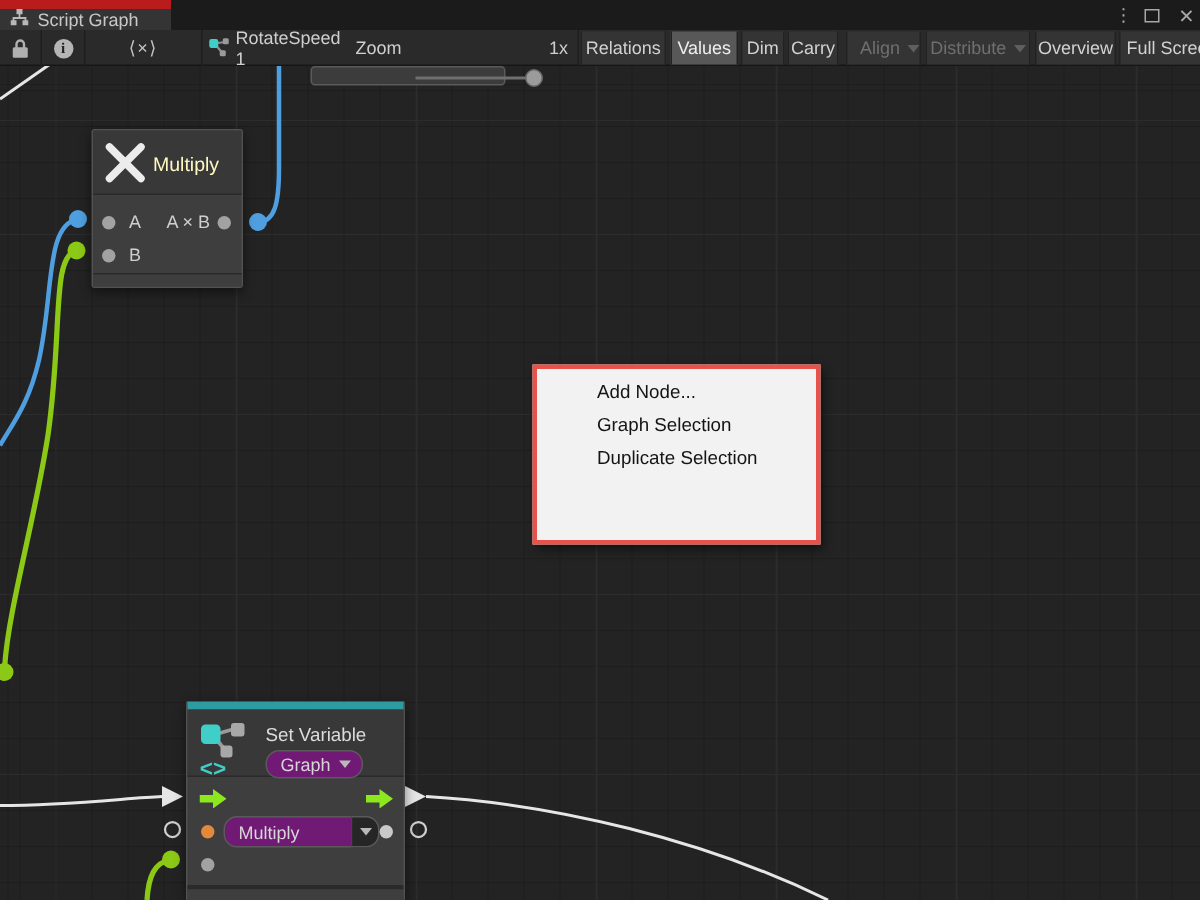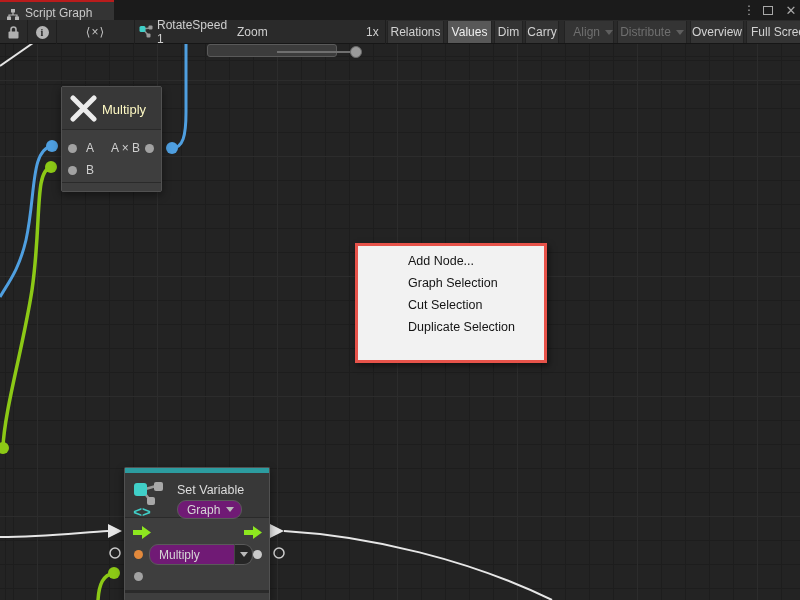--- a/index.html
+++ b/index.html
@@ -57,26 +57,26 @@
   .n-setvar .ftr{top:125px;height:9px;border-top:none;}
 
   
   .fragment{position:absolute;left:207px;top:44px;width:130px;height:13px;z-index:4;
             background:#3c3c3c;border:1px solid #5a5a5a;border-radius:3px;}
 
   
   .ctxmenu{position:absolute;left:355px;top:243px;width:192px;height:120px;z-index:8;
            background:#f2f2f2;border:3px solid #e7534a;box-shadow:2px 3px 6px rgba(0,0,0,.5);}
   .ctxmenu ul{list-style:none;margin:0;padding:4px 0 0 0;}
-  .ctxmenu li{height:22px;line-height:22px;padding-left:50px;font-size:12.5px;color:#141414;cursor:default;}
+  .ctxmenu li{height:22px;line-height:22px;padding-left:40px;font-size:12.5px;color:#141414;cursor:default;}
 
   
   .tabbar{position:absolute;left:0;top:0;width:800px;height:20px;background:#1b1b1b;z-index:10;}
   .tab{position:absolute;left:0;top:0;width:114px;height:20px;background:#343434;
-       border-top:2px solid #b91c1c;display:flex;align-items:flex-end;}
+       border-top:6px solid #b91c1c;display:flex;align-items:flex-start;}
   .tab .ticon{margin:0 6px 0 7px;display:flex;}
   .tab .tlabel{color:#c9c9c9;font-size:12px;}
   .winctl{position:absolute;top:0;height:20px;display:flex;align-items:center;color:#a8a8a8;}
   .wc-menu{left:742px;width:14px;font-size:12px;letter-spacing:0;justify-content:center;}
   .wc-max{left:763px;}
   .wc-max .box{width:10px;height:9px;border:1.5px solid #a8a8a8;display:block;}
   .wc-close{left:784px;width:14px;font-size:13px;justify-content:center;}
 
   
   .toolbar{position:absolute;left:0;top:20px;width:800px;height:24px;background:#2a2a2a;
@@ -186,21 +186,20 @@
 
     <span class="port" style="left:9px;top:104px;"></span>
     <div class="gap"></div>
     <div class="ftr"></div>
   </div>
 
   <div class="ctxmenu">
     <ul>
       <li>Add Node...</li>
       <li>Graph Selection</li>
-      <li>Cut Selection</li>
       <li>Duplicate Selection</li>
     </ul>
   </div>
 
   <div class="toolbar">
     <div class="titem" style="left:0;width:27px;">
       <svg width="11" height="13" viewBox="0 0 11 13">
         <path d="M 3 6 V 3.5 A 2.5 2.5 0 0 1 8 3.5 V 6" stroke="#b0b0b0" stroke-width="1.6" fill="none"></path>
         <rect x="0.5" y="5.5" width="10" height="7" rx="1" fill="#b0b0b0"></rect>
       </svg>

